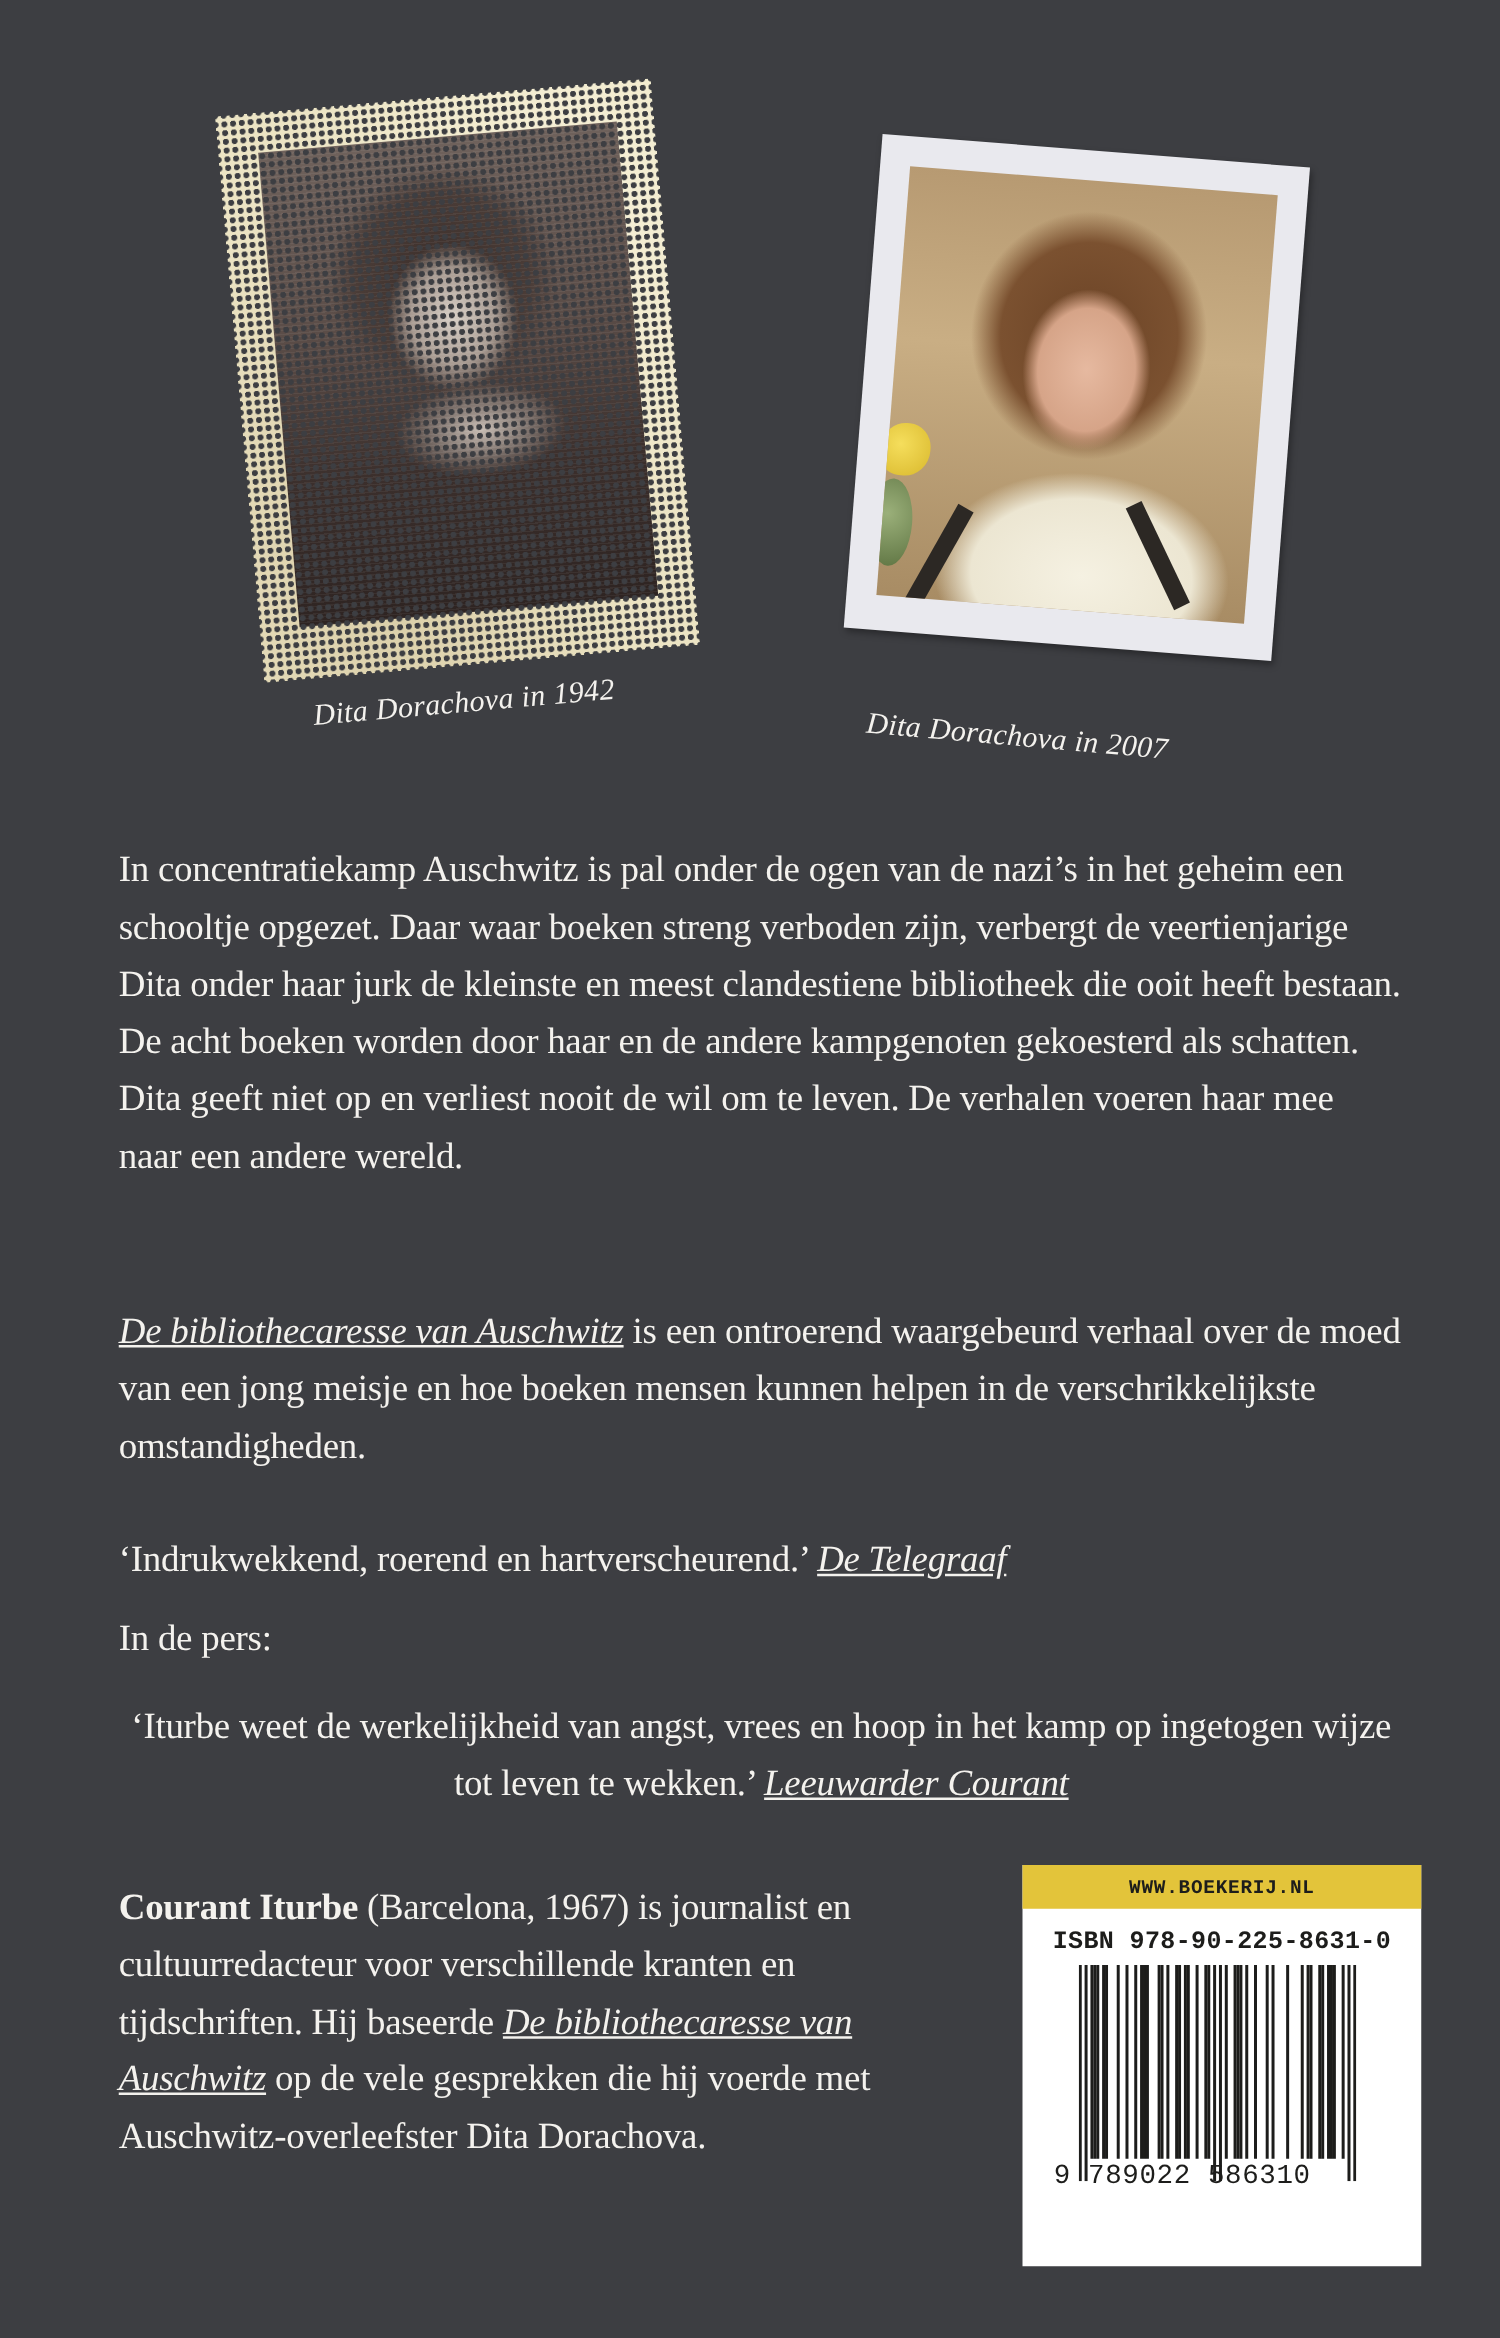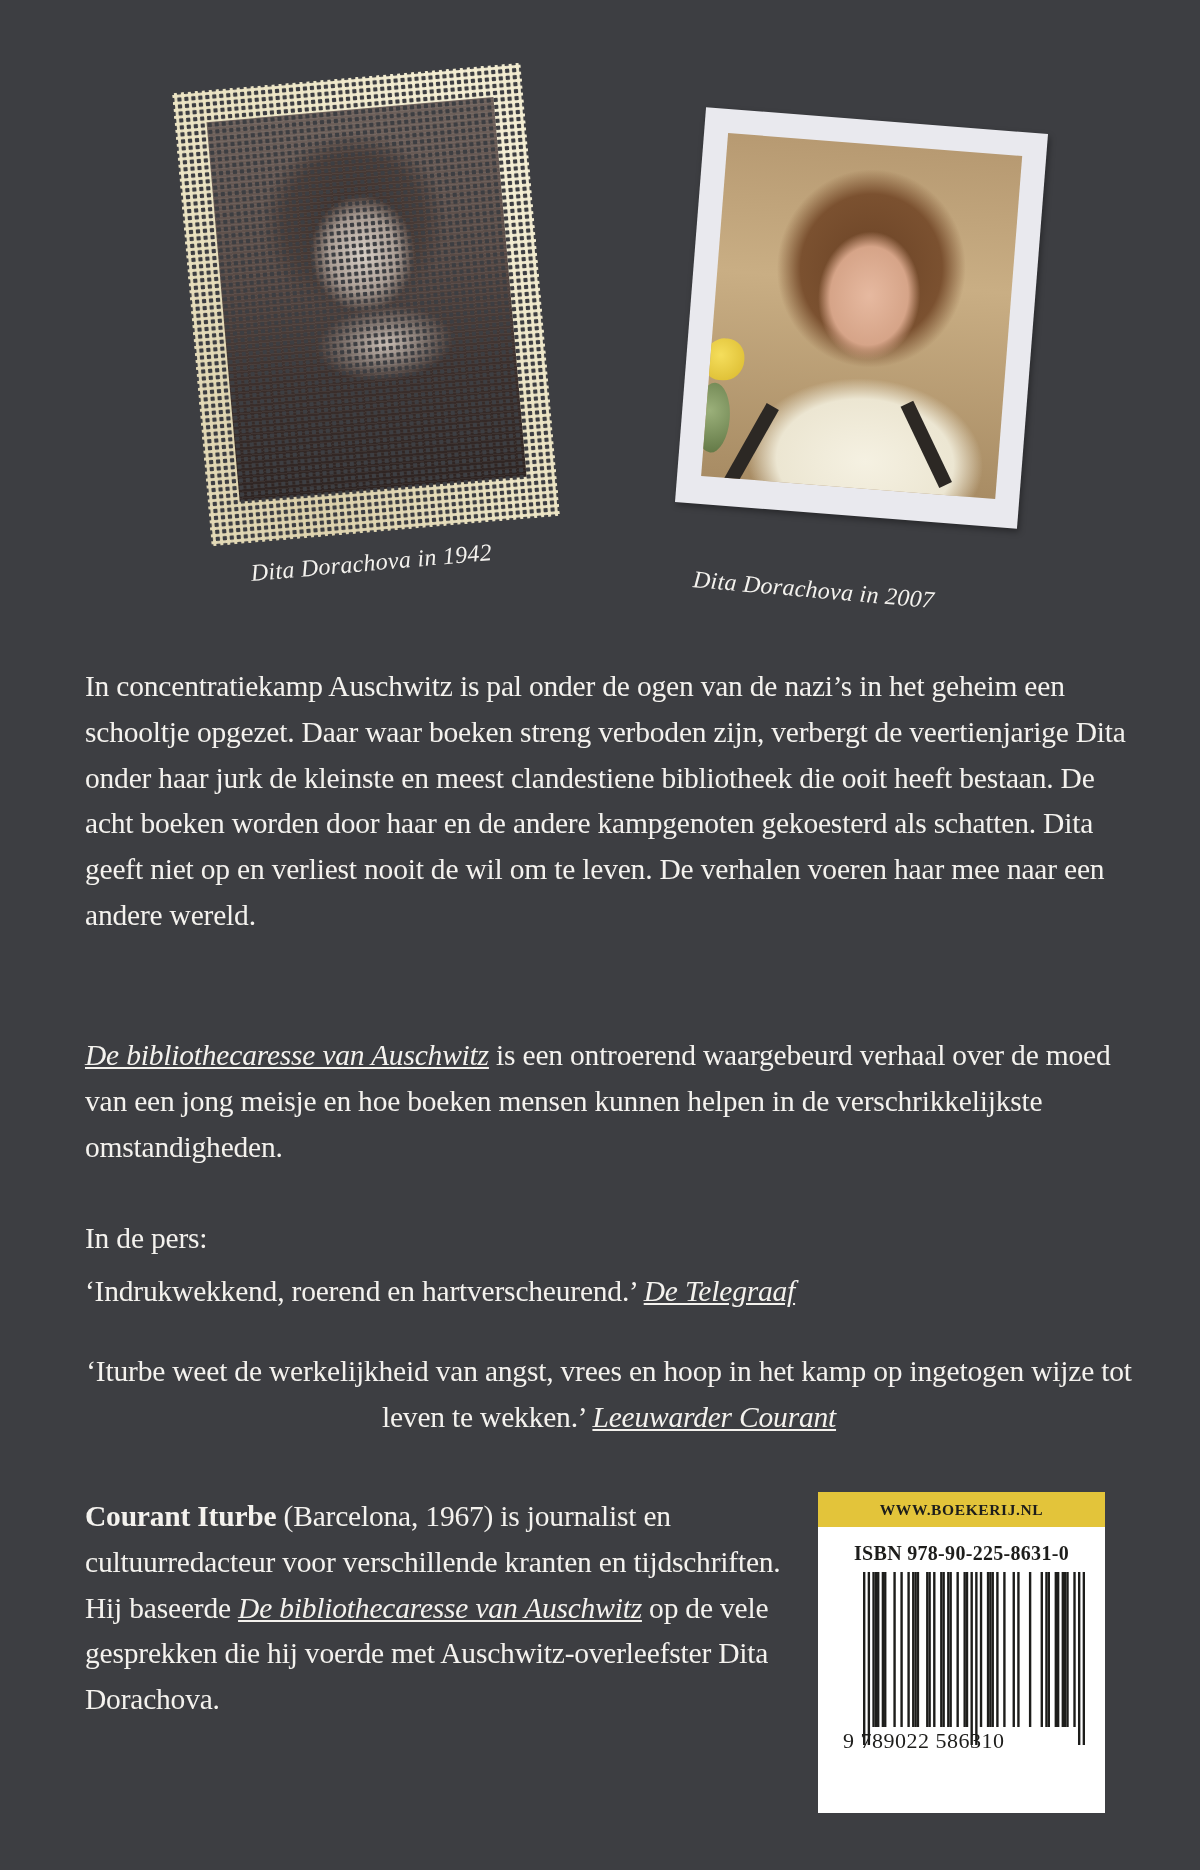--- a/index.html
+++ b/index.html
@@ -70,35 +70,36 @@
   }
   .caption-old { left: 252px; top: 560px; transform: rotate(-5deg); transform-origin: left bottom; }
   .caption-new { left: 692px; top: 566px; transform: rotate(5deg); transform-origin: left bottom; }
 
   
   .text {
     position: absolute; left: 78px; width: 1062px;
     font-size: 29.5px; line-height: 45.8px; color: #f4f2ee;
     letter-spacing: -0.2px;
   }
-  .text p { margin: 7px; }
+  .text p { margin: 17px; }
   .para1 { top: 657px; }
   .para2 { top: 1026px; }
   .press { top: 1209px; }
   .quote2 { top: 1342px; text-align: center; }
   .bio { top: 1487px; width: 725px; }
   .text i, .text .it { font-style: italic; text-decoration: underline; }
   .text b { font-weight: bold; }
 
   
   .barcode-box {
     position: absolute; left: 818px; top: 1492px; width: 287px; height: 321px;
     background: #ffffff;
-    font-family: Liberation Serif, serif;
+    font-family: Liberation Mono, monospace;
     color: #1d1d1b;
+    padding-left: 32px;
   }
   .band {
     position: absolute; left: 0; right: 0; height: 35px; background: #e3c43a;
     display: flex; align-items: center; justify-content: center;
     font-weight: bold;
   }
   .band-top { top: 0; font-size: 15.5px; letter-spacing: 0.6px; }
   .band-bottom { bottom: 0; height: 36px; font-size: 17px; letter-spacing: 0.4px; }
   .isbn {
     position: absolute; left: 0; right: 0; top: 50px; text-align: center;
@@ -131,22 +132,22 @@
 
 <div class="text para1">
   <p>In concentratiekamp Auschwitz is pal onder de ogen van de nazi’s in het geheim een schooltje opgezet. Daar waar boeken streng verboden zijn, verbergt de veertienjarige Dita onder haar jurk de kleinste en meest clandes­tiene bibliotheek die ooit heeft bestaan. De acht boeken worden door haar en de andere kampgenoten gekoesterd als schatten. Dita geeft niet op en verliest nooit de wil om te leven. De verhalen voeren haar mee naar een andere wereld.</p>
 </div>
 
 <div class="text para2">
   <p><span class="it">De bibliothecaresse van Auschwitz</span><span> is een ontroerend waargebeurd verhaal over de moed van een jong meisje en hoe boeken mensen kunnen helpen in de verschrikkelijkste omstandigheden.</span></p>
 </div>
 
 <div class="text press">
+  <p><span>‘Indrukwekkend, roerend en hartverscheurend.’ </span><span class="it">De Telegraaf</span></p>
   <p>In de pers:</p>
-  <p><span>‘Indrukwekkend, roerend en hartverscheurend.’ </span><span class="it">De Telegraaf</span></p>
 </div>
 
 <div class="text quote2">
   <p><span>‘Iturbe weet de werkelijkheid van angst, vrees en hoop in het kamp op ingetogen wijze tot leven te wekken.’ </span><span class="it">Leeuwarder Courant</span></p>
 </div>
 
 <div class="text bio">
   <p><b>Courant Iturbe</b><span> (Barcelona, 1967) is journalist en cultuurredacteur voor verschillende kranten en tijdschriften. Hij baseerde </span><span class="it">De bibliotheca­resse van Auschwitz</span><span> op de vele gesprekken die hij voerde met Auschwitz-overleefster Dita Dorachova.</span></p>
 </div>
 

